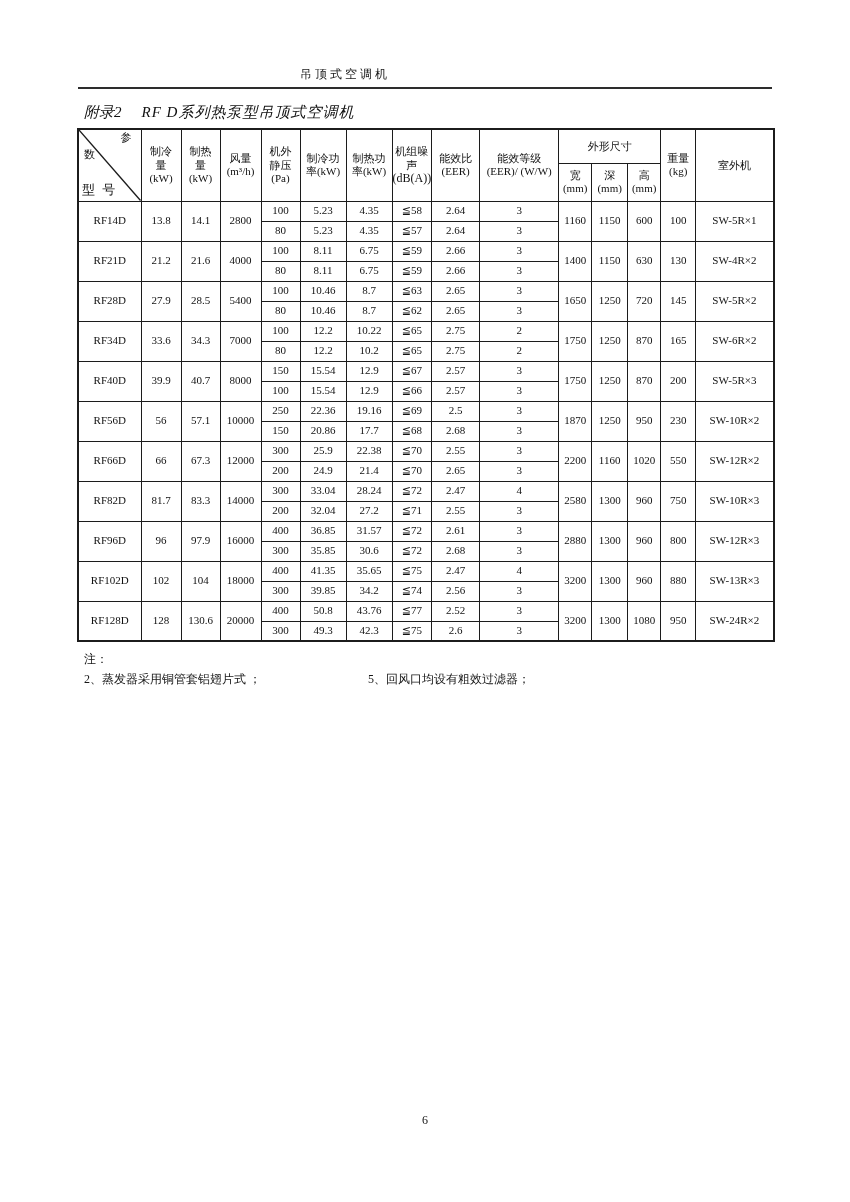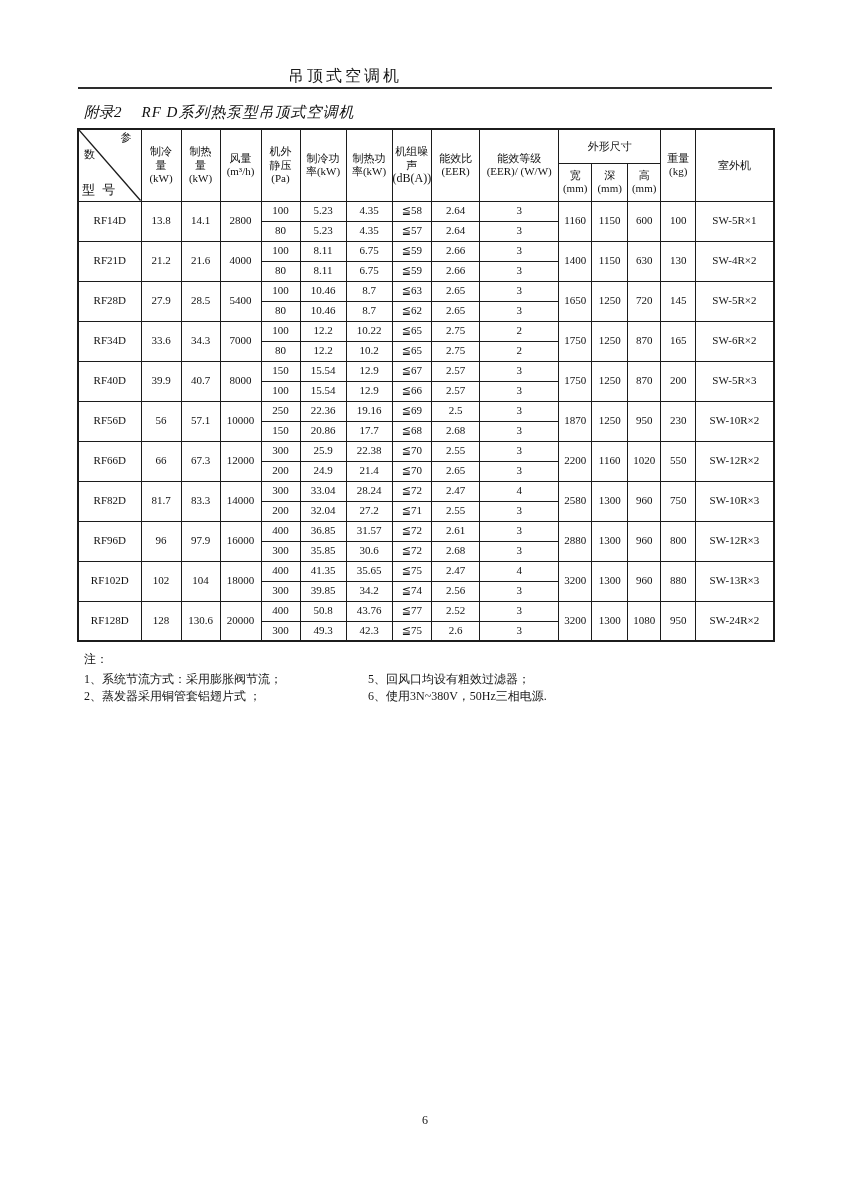--- a/index.html
+++ b/index.html
@@ -3,21 +3,21 @@
 <meta charset="utf-8">
 <style>
   * { margin:0; padding:0; box-sizing:border-box; }
   html,body { background:#ffffff; }
   body {
     width:850px; height:1202px; position:relative; overflow:hidden;
     font-family:"Liberation Serif","DejaVu Serif",serif; color:#141414;
   }
   .running-header {
     position:absolute; top:66px; left:0; width:690px; text-align:center;
-    font-size:16px; letter-spacing:3px; color:#1a1a1a;
+    font-size:12px; letter-spacing:3px; color:#1a1a1a;
   }
   .header-rule {
     position:absolute; top:87px; left:78px; width:694px; height:2px; background:#2d2d2d;
   }
   .doc-title {
     position:absolute; top:103px; left:84px; font-size:15px; font-weight:normal; font-style:italic;
     color:#101010; white-space:nowrap;
   }
   .doc-title .gap { display:inline-block; width:20px; }
   .doc-title .title-text { letter-spacing:1px; }
@@ -424,23 +424,21 @@
         <td>2.6</td>
         <td>3</td>
       </tr>
     </tbody>
 </table>
 
 <div class="notes">
   <div class="notes-label">注：</div>
   <div class="notes-grid">
     <div class="notes-col">
-      <div>1、系统节流方式：采用膨胀阀节流；</div>
       <div>2、蒸发器采用铜管套铝翅片式 ；</div>
     </div>
     <div class="notes-col">
       <div>5、回风口均设有粗效过滤器；</div>
-      <div>6、使用3N~380V，50Hz三相电源.</div>
     </div>
   </div>
 </div>
 
 <div class="page-number">6</div>
 
 </body></html>

